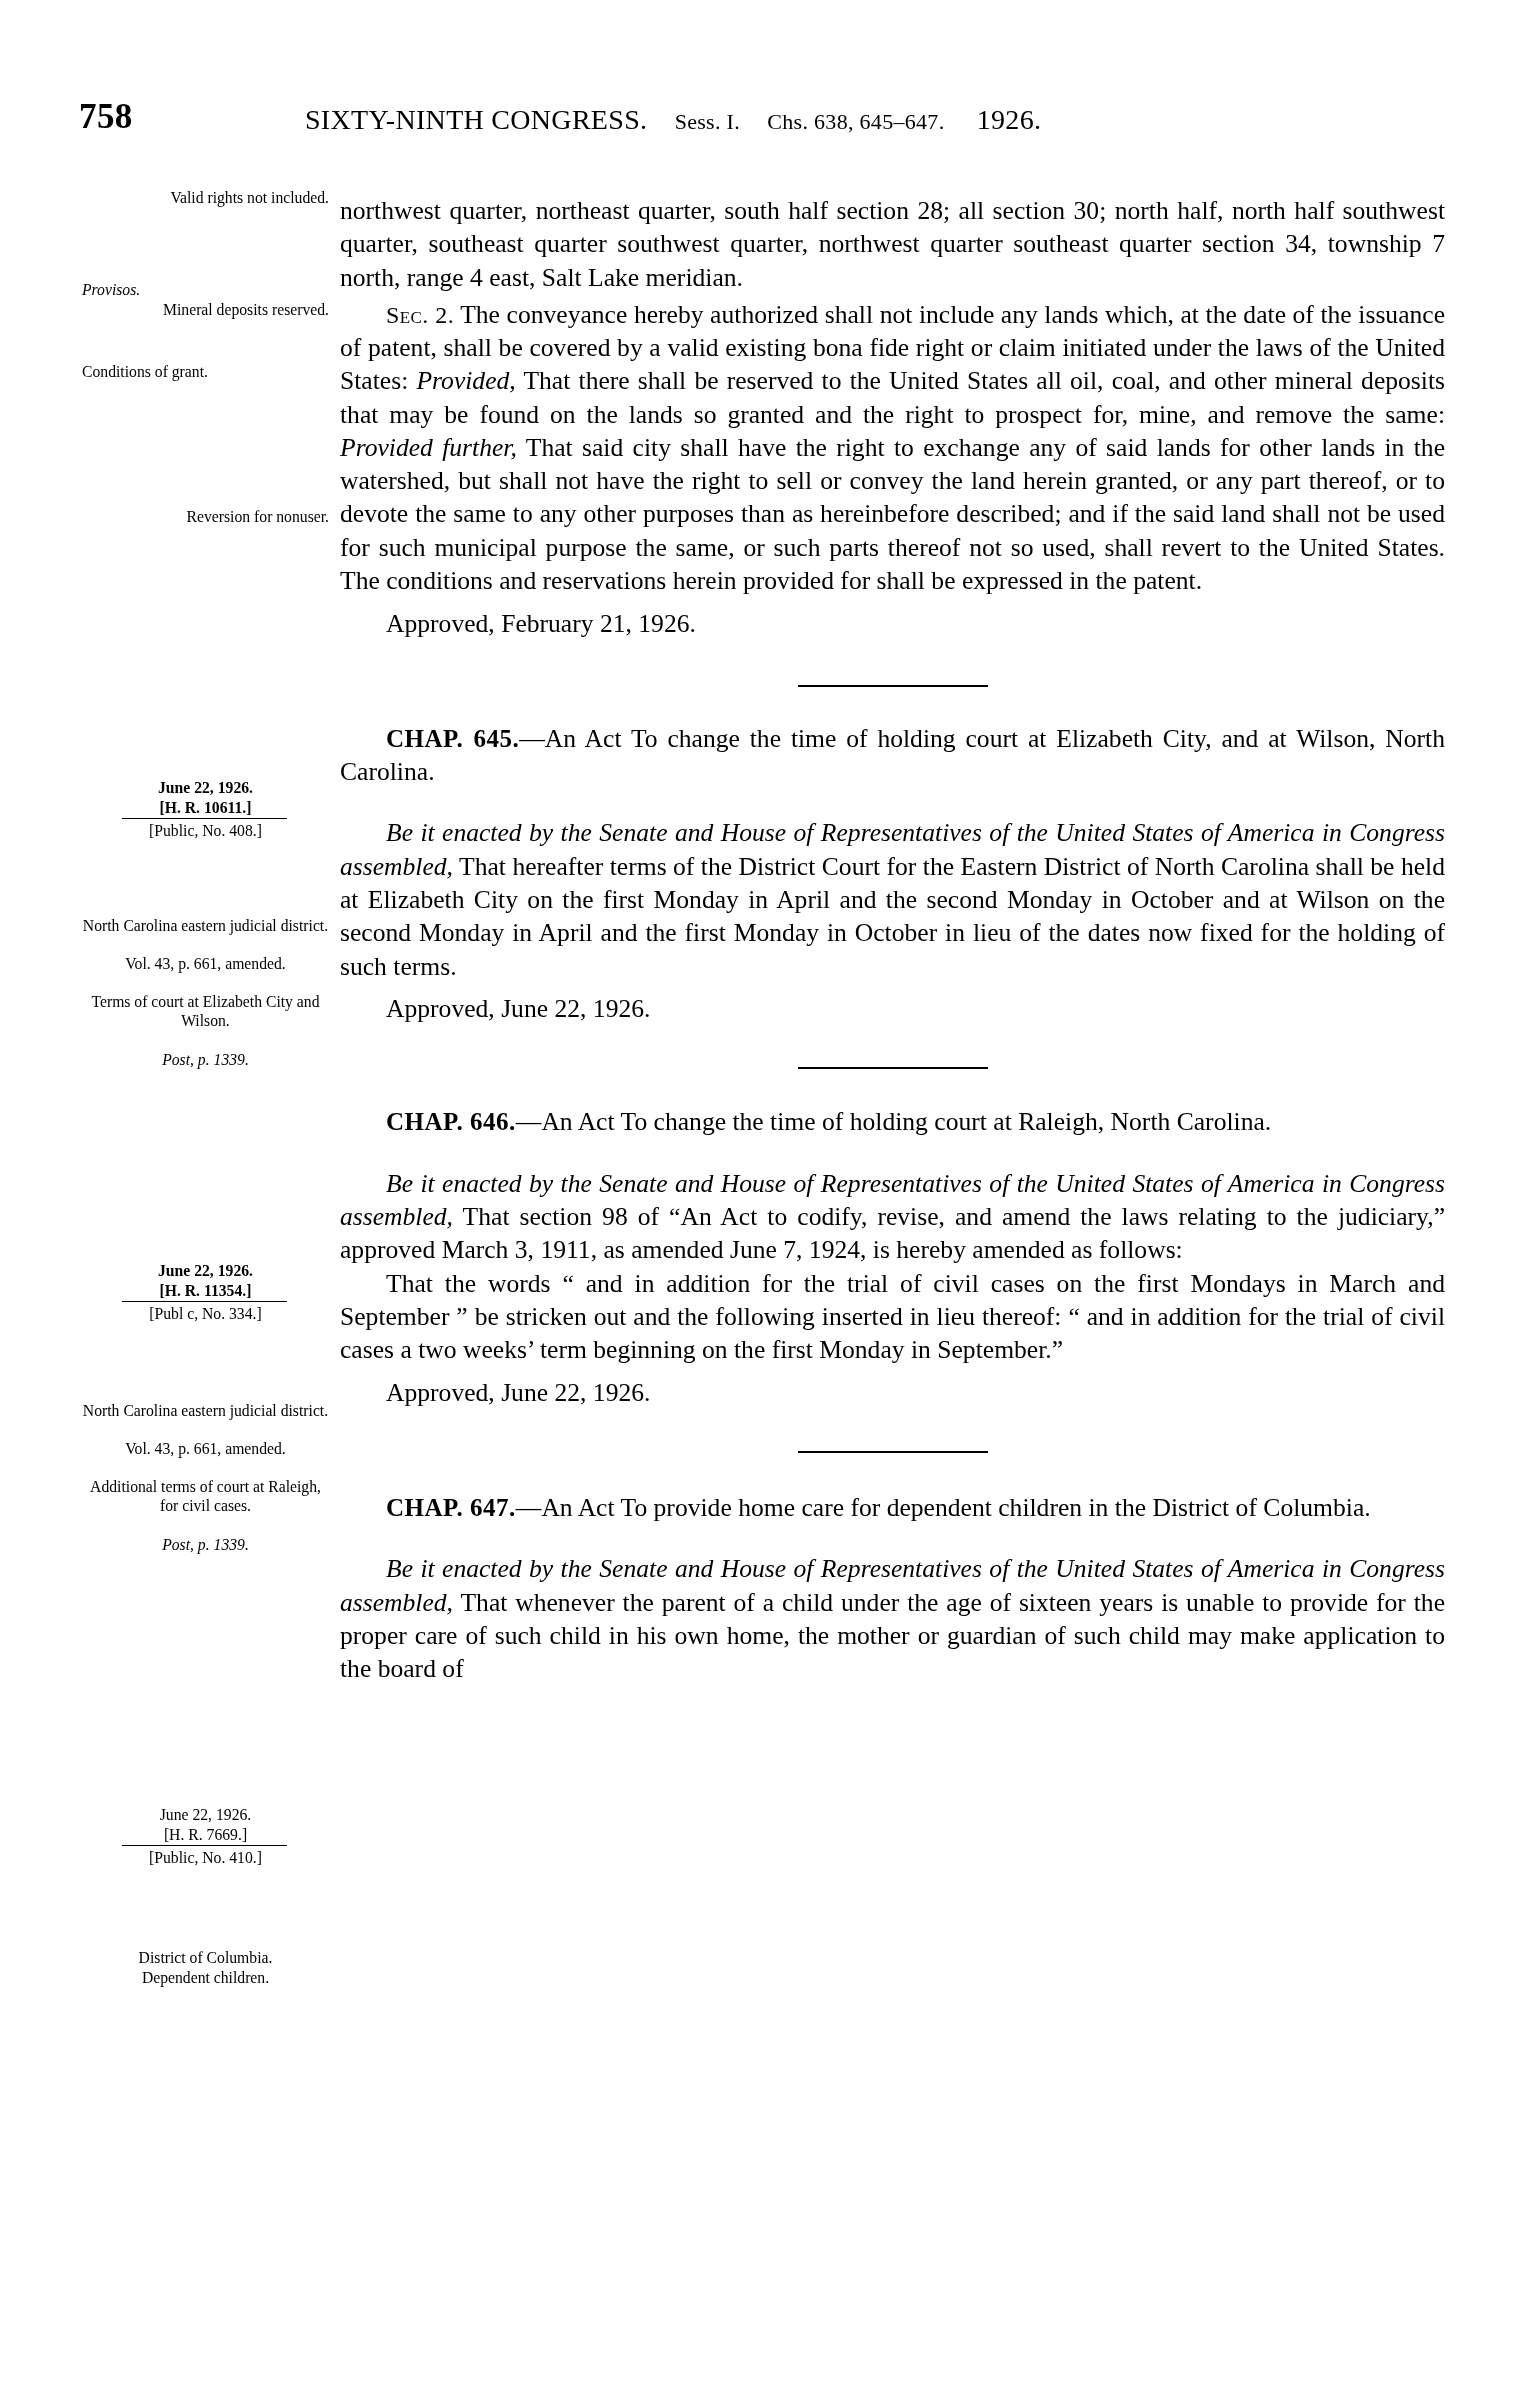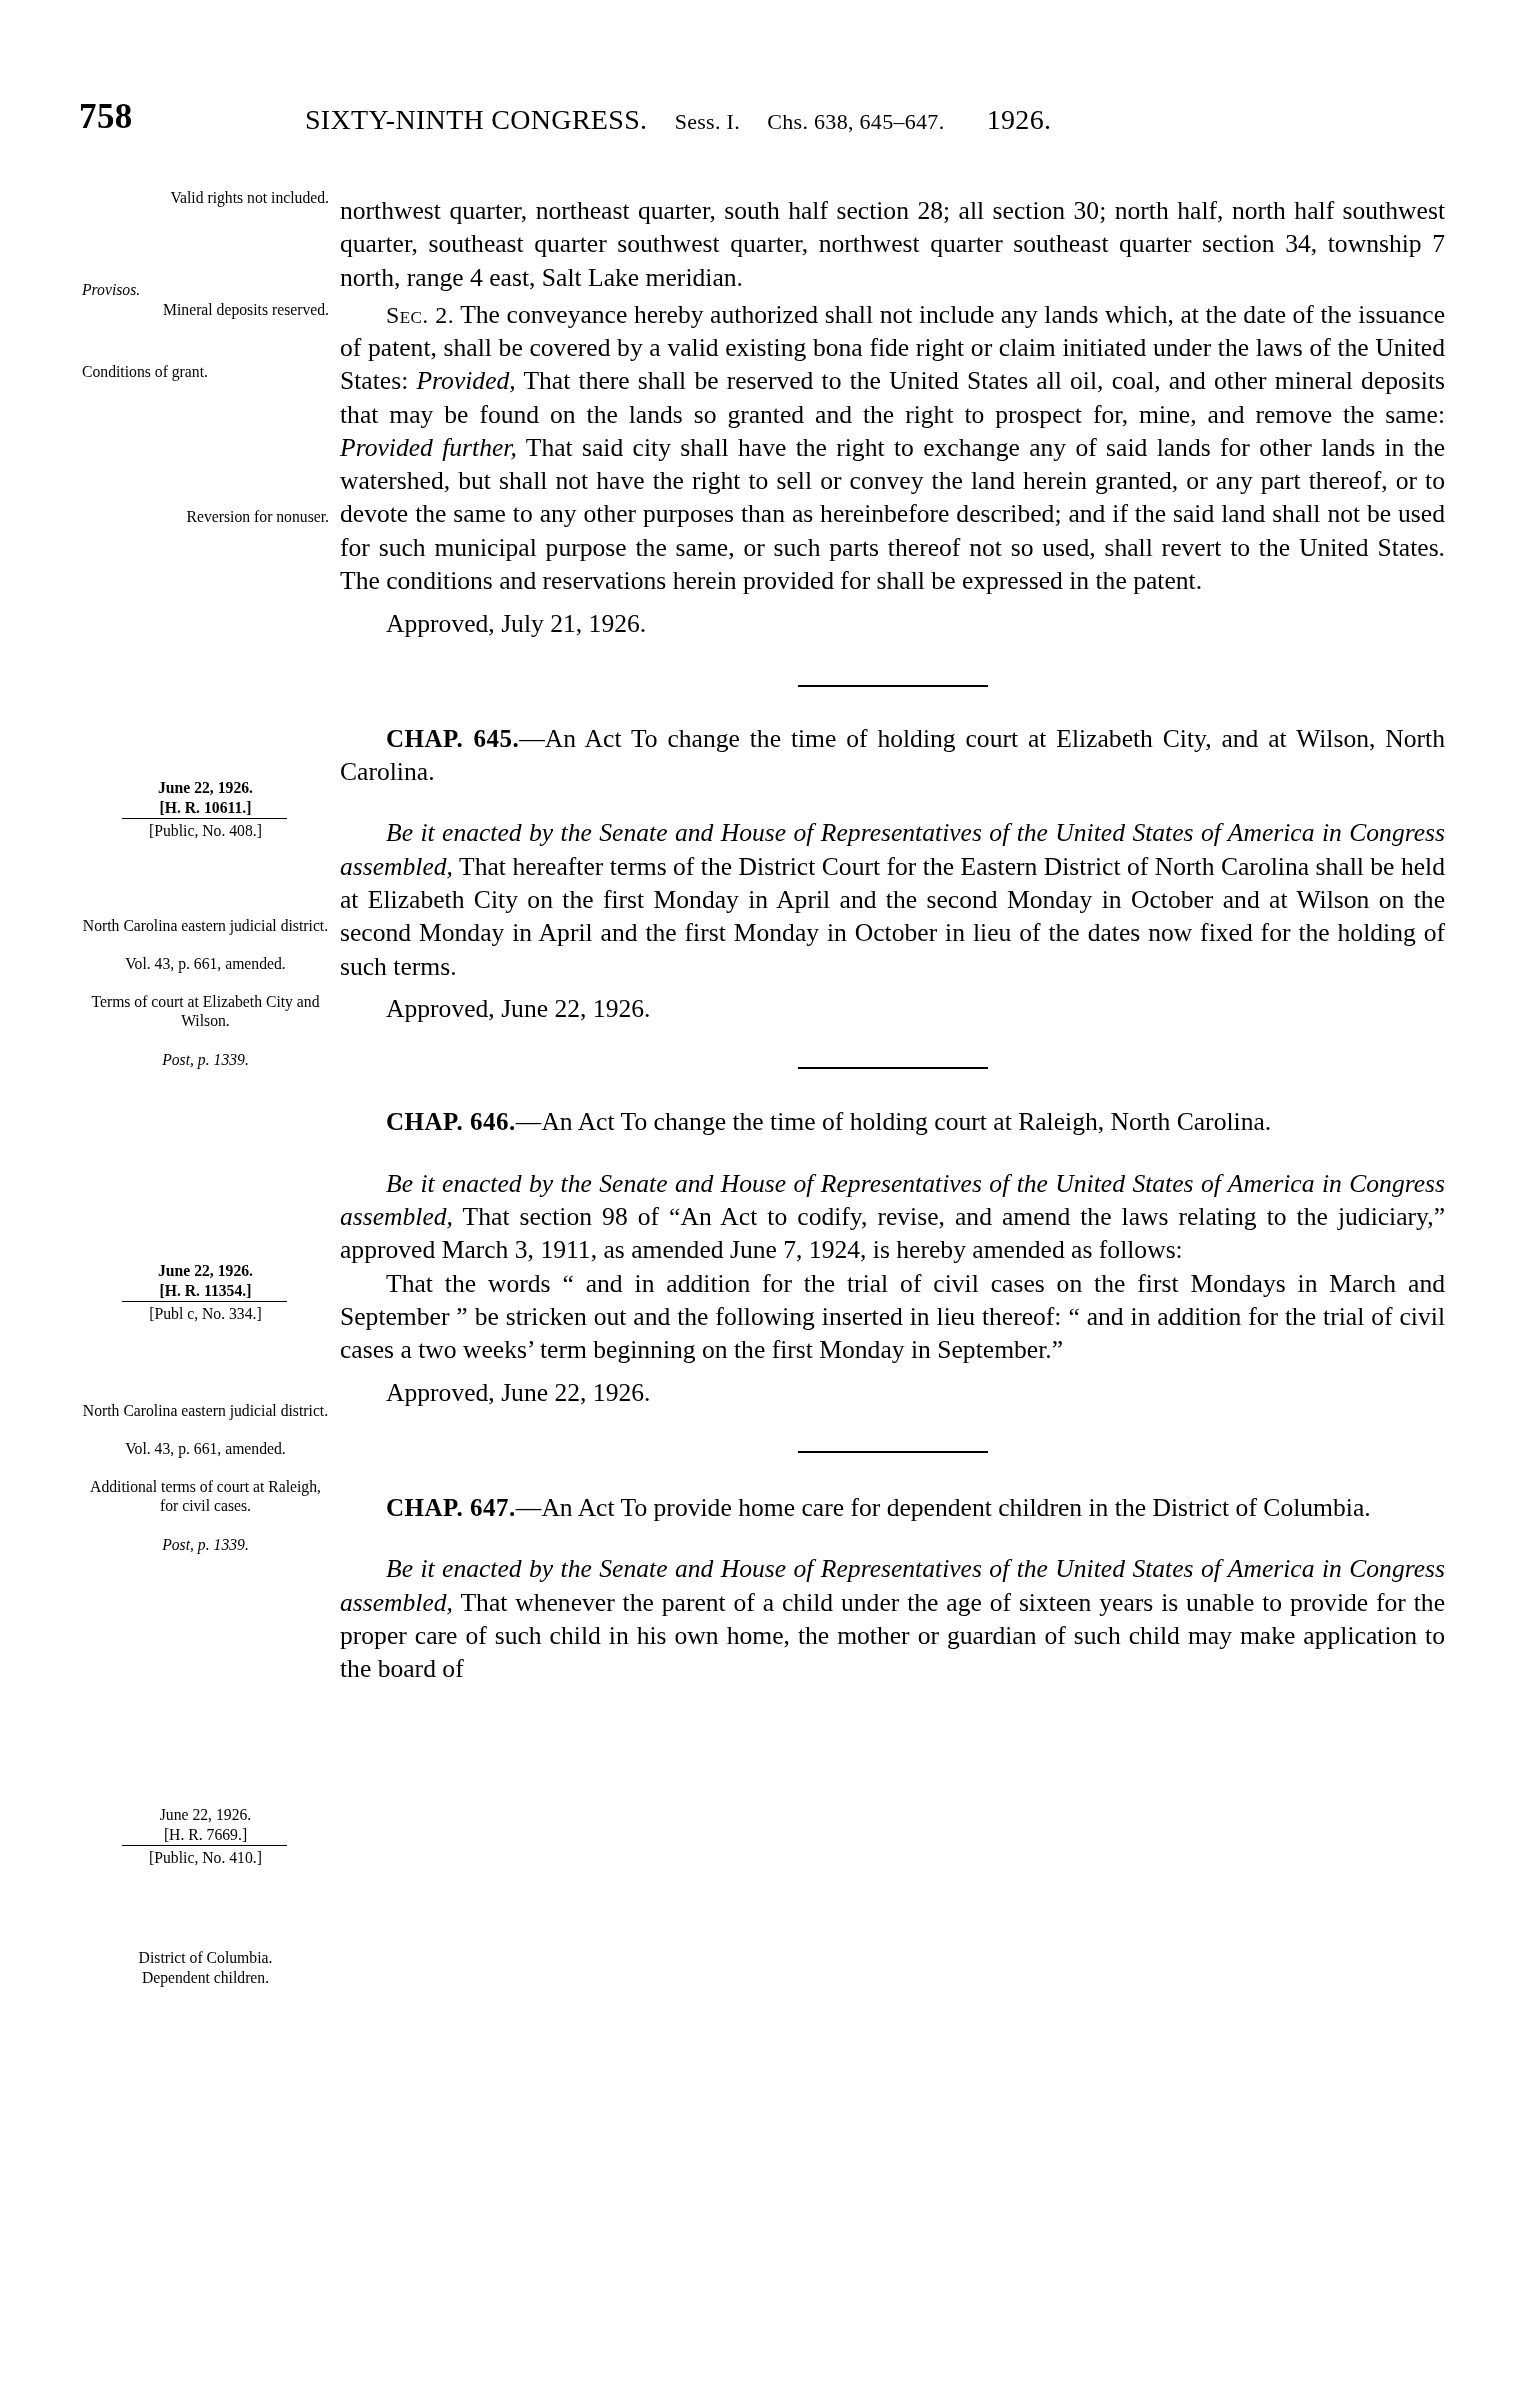--- a/index.html
+++ b/index.html
@@ -136,21 +136,21 @@
 <body>
 
 <div class="page">
 
   <div class="page-header">
     <div class="folio">758</div>
     <div class="running-head">
       <span>SIXTY-NINTH CONGRESS.</span>
       <span class="sc" style="margin-left:20px;">Sess. I.</span>
       <span class="sc" style="margin-left:20px;">Chs. 638, 645–647.</span>
-      <span style="margin-left:35px;">1926.</span>
+      <span style="margin-left:25px;">1926.</span>
     </div>
   </div>
 
   <div class="marginal-col">
 
     <div class="note right" style="top:-9px; left:0;">Valid rights not included.</div>
 
     <div class="note" style="top:83px; left:0; text-align:left; text-align-last:left; font-style:italic;">Provisos.</div>
 
     <div class="note right" style="top:103px; left:0;">Mineral deposits reserved.</div>
@@ -195,21 +195,21 @@
 
     <p class="para hang" style="margin-top:4px;">
       <span class="smallcaps-sec" style="margin-left:46px;">Sec. 2.</span>
       <span>The conveyance hereby authorized shall not include any lands which, at the date of the issuance of patent, shall be covered by a valid existing bona fide right or claim initiated under the laws of the United States:</span>
       <i class="it">Provided,</i>
       <span>That there shall be reserved to the United States all oil, coal, and other mineral deposits that may be found on the lands so granted and the right to prospect for, mine, and remove the same:</span>
       <i class="it">Provided further,</i>
       <span>That said city shall have the right to exchange any of said lands for other lands in the watershed, but shall not have the right to sell or convey the land herein granted, or any part thereof, or to devote the same to any other purposes than as hereinbefore described; and if the said land shall not be used for such municipal purpose the same, or such parts thereof not so used, shall revert to the United States. The conditions and reservations herein provided for shall be expressed in the patent.</span>
     </p>
 
-    <p class="approved">Approved, July 21, 1926.</p>
+    <p class="approved">Approved, February 21, 1926.</p>
 
     <div class="sep-rule" style="margin-top:46px; margin-bottom:35px;"></div>
 
     <p class="chap-head">
       <span class="chap-label">CHAP. 645.</span><span>—An Act To change the time of holding court at Elizabeth City, and at Wilson, North Carolina.</span>
     </p>
 
     <p class="para indent" style="margin-top:28px;">
       <span class="enacting">Be it enacted by the Senate and House of Representatives of the United States of America in Congress assembled,</span>
       <span>That hereafter terms of the District Court for the Eastern District of North Carolina shall be held at Elizabeth City on the first Monday in April and the second Monday in October and at Wilson on the second Monday in April and the first Monday in October in lieu of the dates now fixed for the holding of such terms.</span>

